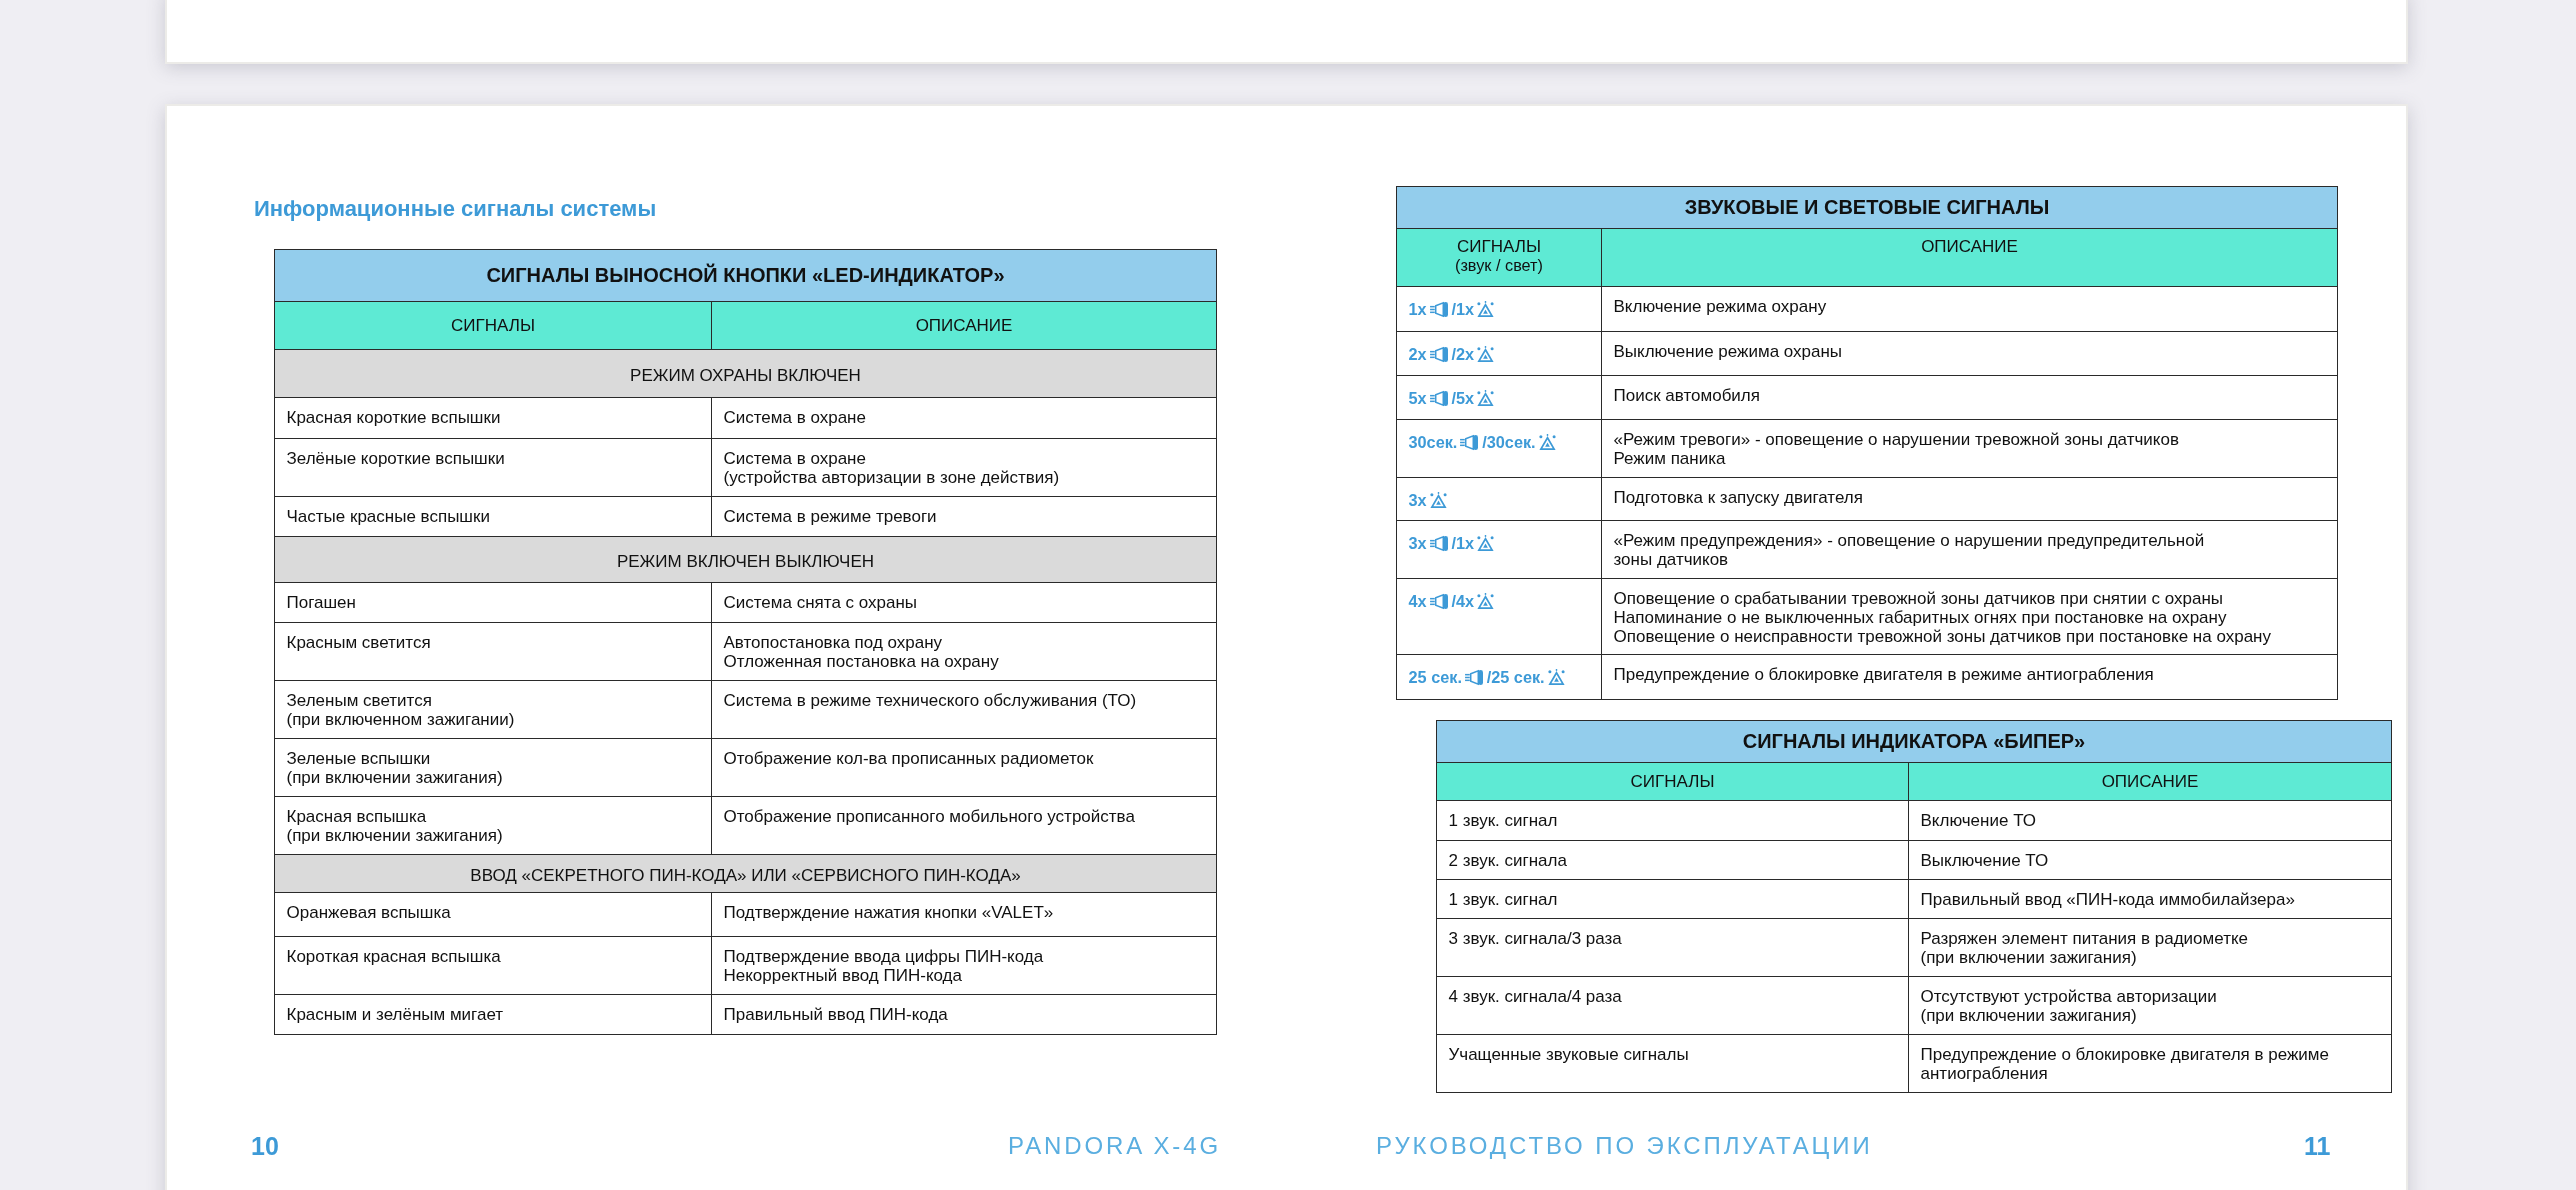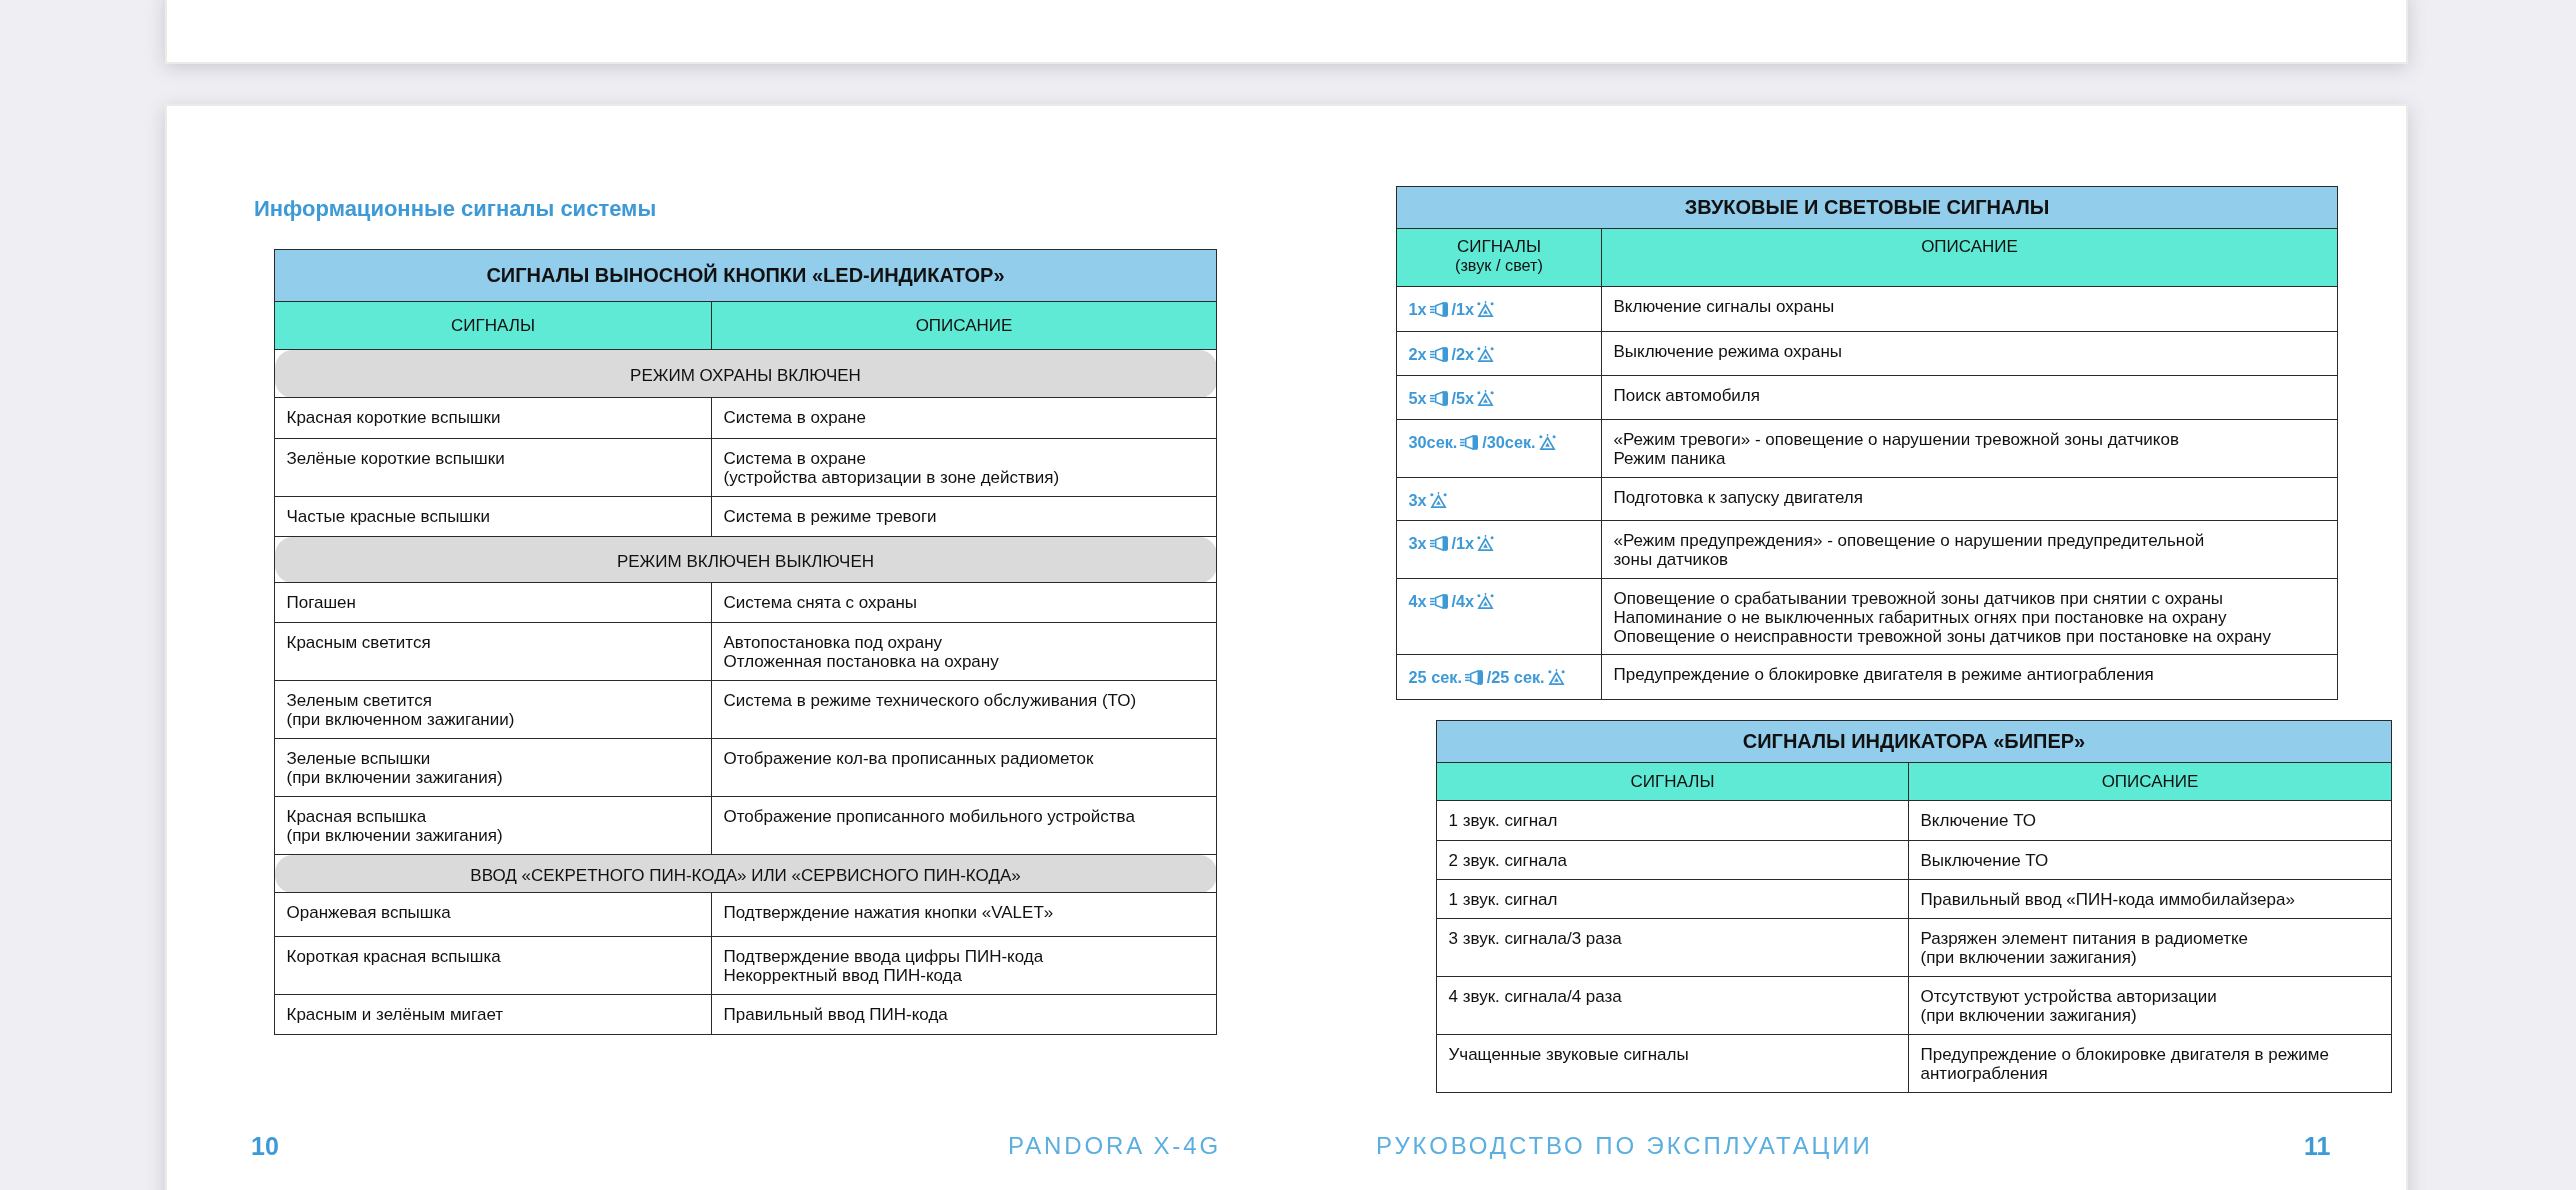--- a/index.html
+++ b/index.html
@@ -33,21 +33,21 @@
     line-height:19px; font-weight:normal; text-align:left;
   }
   table.sig .title-row th {
     background:#93cdec; font-weight:bold; font-size:20px; text-align:center;
     vertical-align:middle;
   }
   table.sig .col-head th {
     background:#5eead4; text-align:center; vertical-align:middle; font-size:17px;
   }
   table.sig .section td {
-    background:#dadada; text-align:center; vertical-align:middle; font-size:17px;border-radius:18px;
+    background:#dadada; text-align:center; vertical-align:middle; font-size:17px;
   }
   table.sig td { padding-top:9.6px; padding-bottom:5.8px; }
   .left-table { left:254px; top:249px; width:943px; }
   .left-table col.c1 { width:437px; }
   .right-table1 { left:1376px; top:186px; width:942px; }
   .right-table1 col.c1 { width:205px; }
   .right-table2 { left:1416px; top:720px; width:956px; }
   .right-table2 col.c1 { width:472px; }
 
   .sig-code { color:#3d9ad7; font-weight:bold; font-size:16.3px; white-space:nowrap; display:inline-flex; align-items:center; gap:1.9px; }
@@ -191,21 +191,21 @@
               <g fill="none" stroke="#3d9ad7" stroke-width="1.8">
                 <path d="M10 4 L17 16 L3 16 Z"></path>
               </g>
               <path d="M10 9 L12.5 13.5 L7.5 13.5 Z" fill="#3d9ad7"></path>
               <circle cx="3" cy="3" r="1.6" fill="#3d9ad7"></circle>
               <circle cx="17" cy="3" r="1.6" fill="#3d9ad7"></circle>
               <line x1="10" y1="0" x2="10" y2="2" stroke="#3d9ad7" stroke-width="1.5"></line>
             </svg>
           </span></td>
         <td>
-          <div>Включение сигналы охраны</div>
+          <div>Включение режима охрану</div>
         </td>
       </tr>
       <tr style="height: 44px;">
         <td style="padding-top: 13.4px;"><span class="sig-code">
             <span>2x</span>
             <svg class="ico" width="21" height="17" viewBox="0 0 22 18">
               <g fill="none" stroke="#3d9ad7" stroke-width="1.6">
                 <line x1="1" y1="6" x2="6" y2="6"></line>
                 <line x1="1" y1="9" x2="6" y2="9"></line>
                 <line x1="1" y1="12" x2="6" y2="12"></line>

